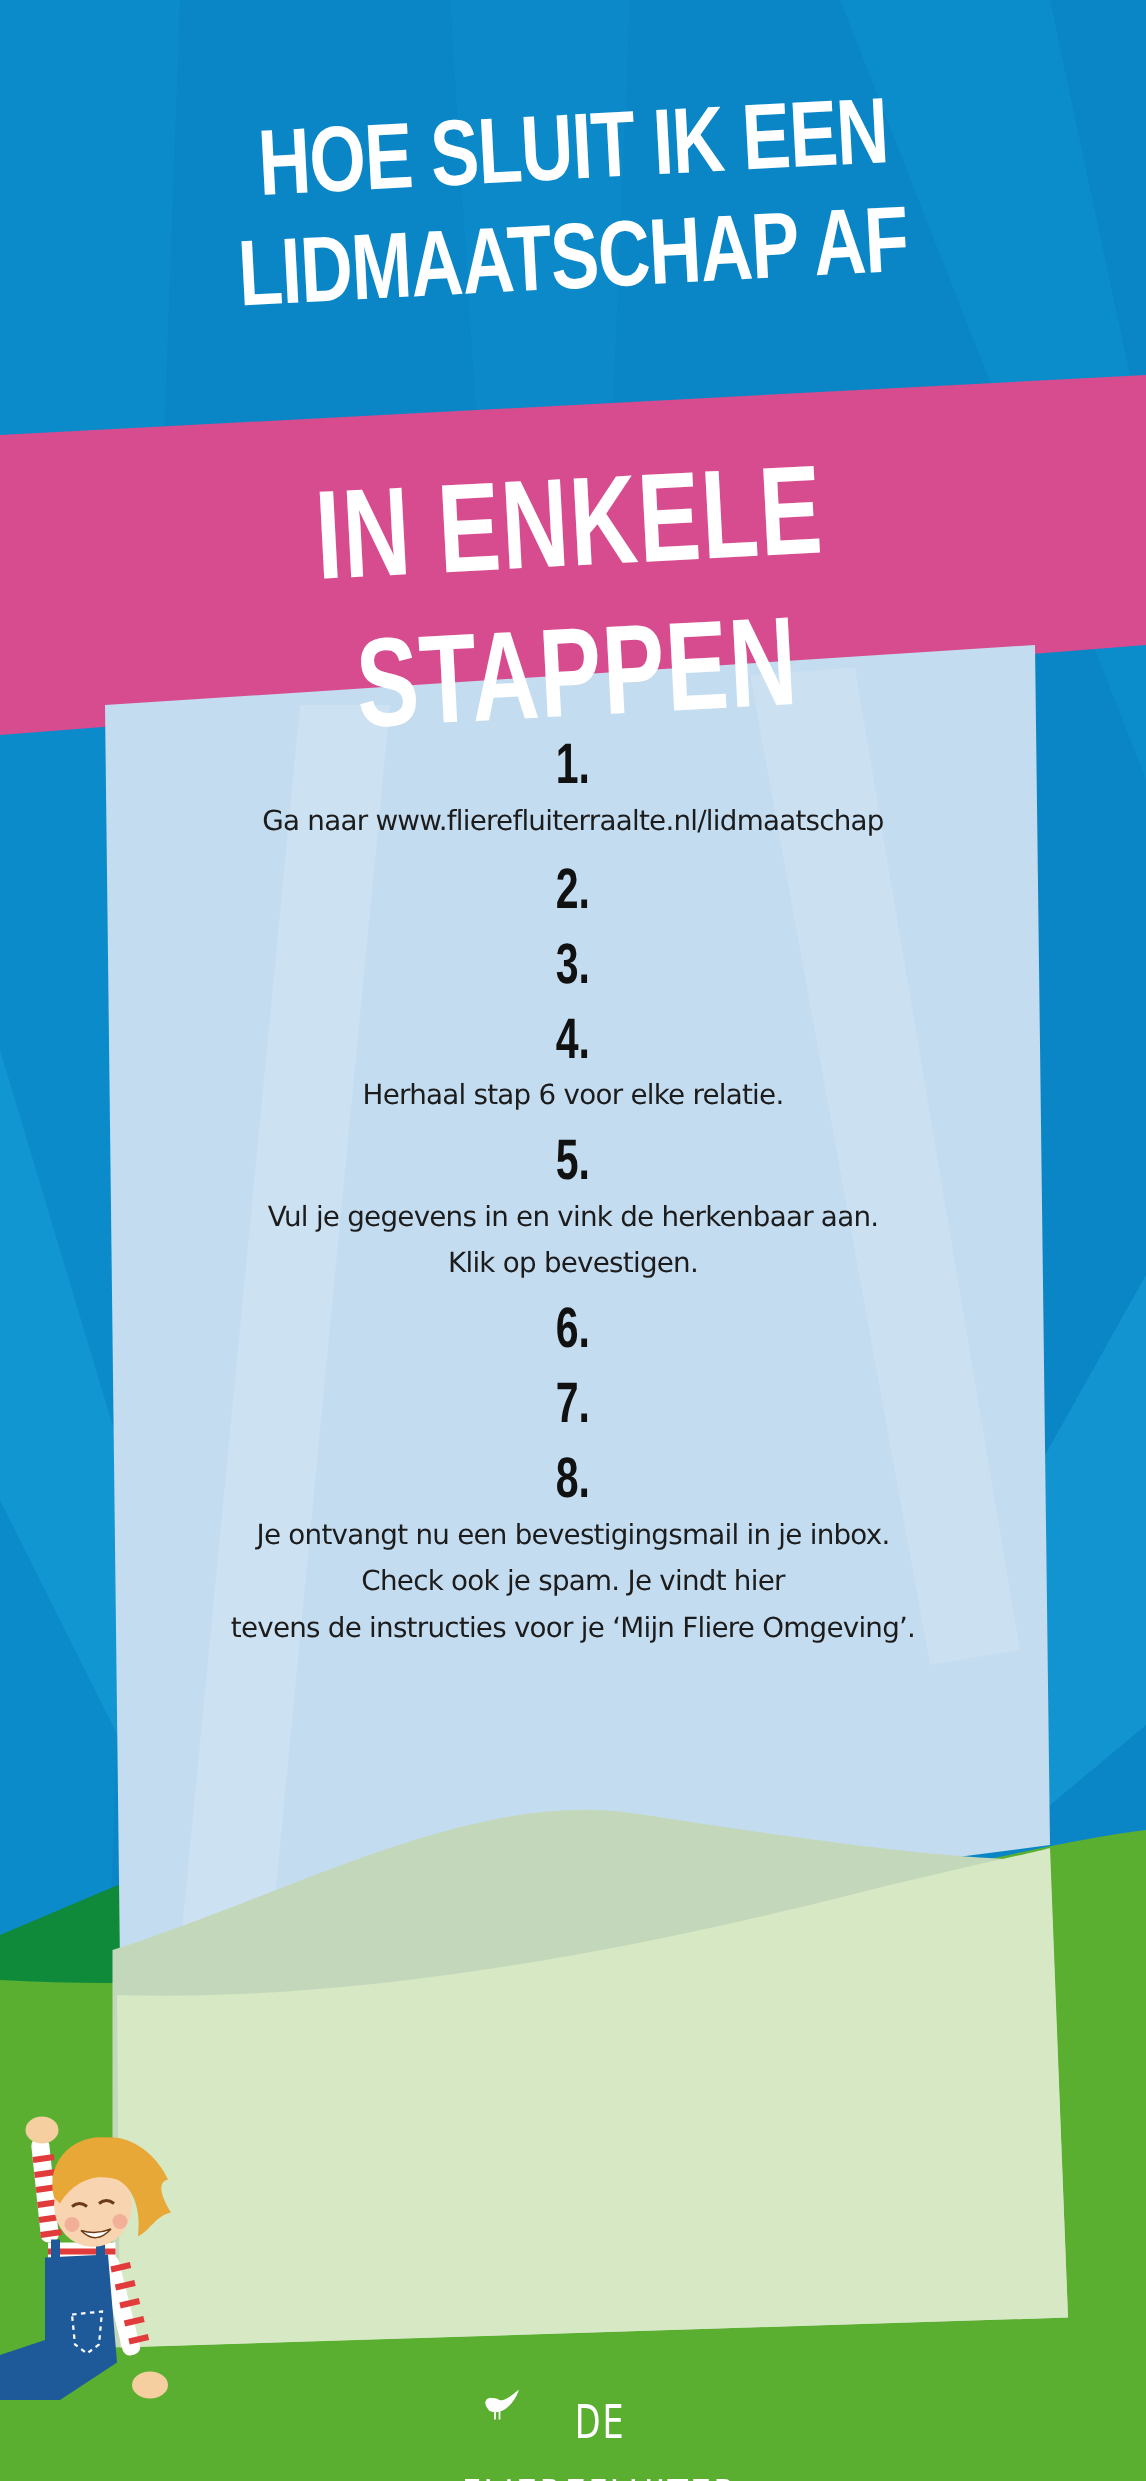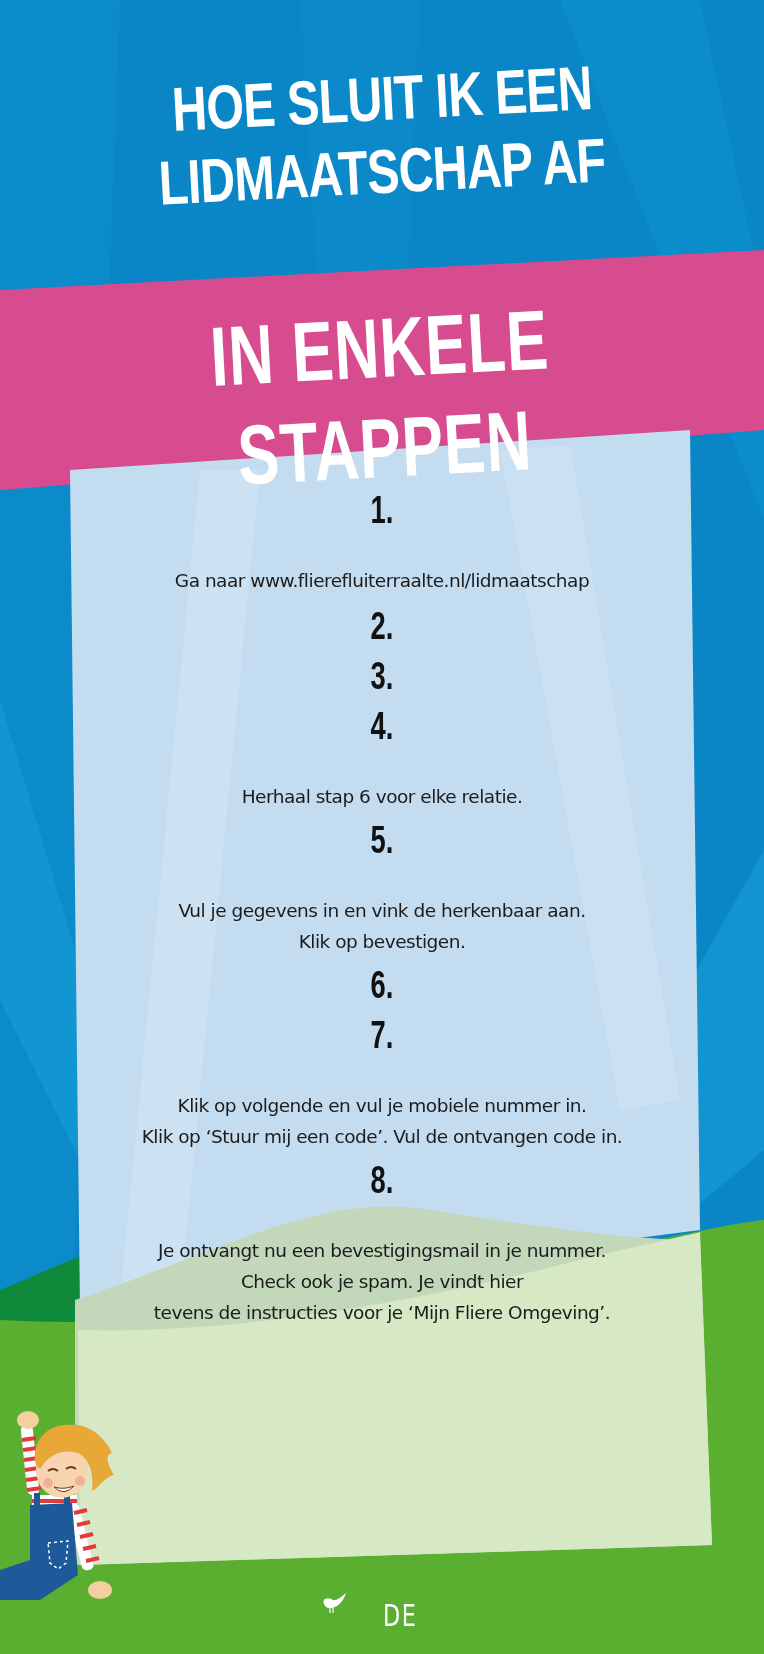--- a/index.html
+++ b/index.html
@@ -26,21 +26,21 @@
 
     .steps { position: absolute; left: 95px; width: 574px; top: 488px; text-align: center; color: #1a1a1a; }
     .step { margin: 0; }
     .step-num {
       display: block; font-family: "Liberation Sans", sans-serif; font-weight: bold;
       font-size: 38px; line-height: 44px; color: #111111;
     }
     .step-num span { display: inline-block; transform: scaleX(0.72); }
     .step-text {
       display: block; font-family: "DejaVu Sans", sans-serif; font-size: 18.5px; line-height: 31px;
-      color: #1c1c1c; letter-spacing: -0.5px; white-space: pre-line; margin-top: 33px;
+      color: #1c1c1c; letter-spacing: -0.5px; white-space: pre-line;
     }
 
     .logo { position: absolute; left: 272px; top: 1590px; width: 220px; height: 50px; }
     .logo-text {
       position: absolute; left: 0; top: 0; width: 220px; text-align: center;
       color: #ffffff; font-family: "DejaVu Sans", sans-serif; font-size: 31px; line-height: 50px;
       letter-spacing: 2px; font-weight: normal;
     }
     .logo-text span { display: inline-block; transform: scaleX(0.72); }
     .bird { position: absolute; left: 50px; top: 2px; width: 26px; height: 22px; }
@@ -105,26 +105,24 @@
     <div class="step" style="margin-bottom:6px">
       <span class="step-num"><span>5.</span></span>
       <span class="step-text">Vul je gegevens in en vink de herkenbaar aan.
 Klik op bevestigen.</span>
     </div>
     <div class="step" style="margin-bottom:6px">
       <span class="step-num"><span>6.</span></span>
     </div>
     <div class="step" style="margin-bottom:6px">
       <span class="step-num"><span>7.</span></span>
-      <span class="step-text">Klik op volgende en vul je mobiele nummer in.
-Klik op ‘Stuur mij een code’. Vul de ontvangen code in.</span>
     </div>
     <div class="step">
       <span class="step-num"><span>8.</span></span>
-      <span class="step-text">Je ontvangt nu een bevestigingsmail in je nummer.
+      <span class="step-text">Je ontvangt nu een bevestigingsmail in je inbox.
 Check ook je spam. Je vindt hier
 tevens de instructies voor je ‘Mijn Fliere Omgeving’.</span>
     </div>
   </div>
 
   <svg class="mascot" viewBox="0 0 125 210" xmlns="http://www.w3.org/2000/svg">
 
     <rect x="24" y="30" width="12" height="70" rx="5" fill="#ffffff" transform="rotate(-6 30 65)"></rect>
     <g stroke="#e23b3b" stroke-width="4">
       <line x1="22" y1="45" x2="36" y2="43"></line>

